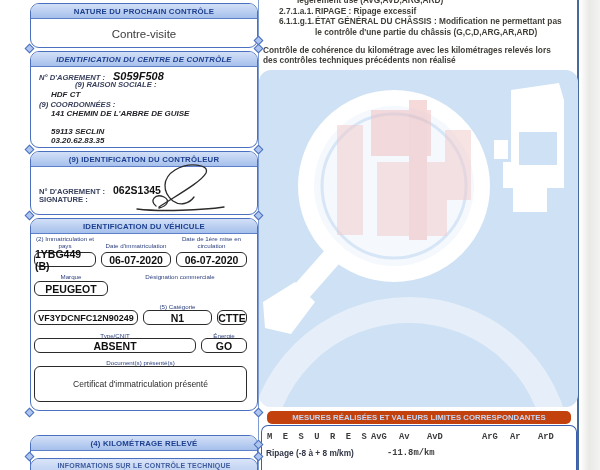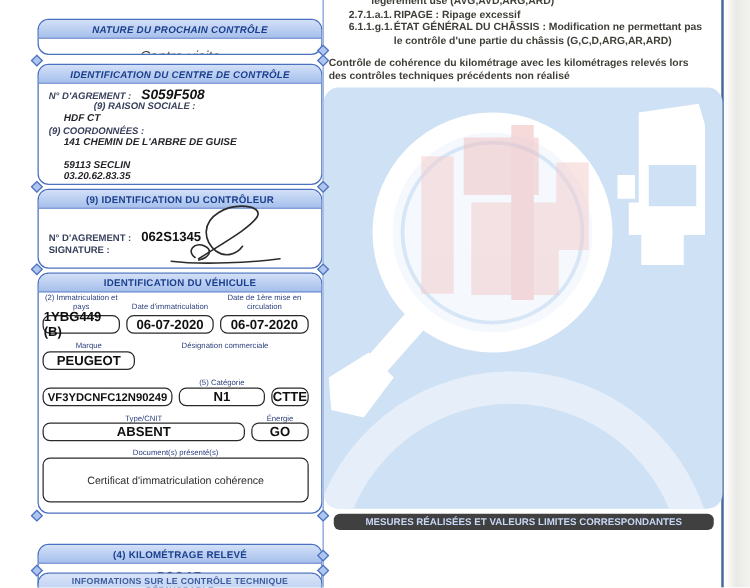--- a/index.html
+++ b/index.html
@@ -52,21 +52,21 @@
   .clip-line span { display:block; margin-top:-5px; }
   .ditem { display:flex; padding-left:20px; }
   .dcode { width:36px; flex-shrink:0; }
   .dtext { flex:1; padding-right:10px; }
   .dnote { margin:8px 10px 0 4px; }
 
   .wm-area { position:absolute; top:70px; left:0; width:319px; height:337px;
              background:#cfe1f4; border-radius:12px; overflow:hidden; }
 
   .mesures-bar { position:absolute; top:411px; left:8px; width:304px; height:13px;
-                 background:#404040; border-radius:5px; color:#c6d6f4;
+                 background:#c2410c; border-radius:5px; color:#c6d6f4;
                  font-size:7.8px; font-weight:bold; text-align:center; line-height:13px; }
   .mesures-table { position:absolute; top:425px; left:2px; width:316px; height:45px;
                    background:#fff; border:1.4px solid #3b5fae; border-bottom:none;
                    border-radius:7px 7px 0 0; }
   .mono { font-family:"Liberation Mono", monospace; }
   .mt-title { position:absolute; top:6px; left:5px; font-size:8.8px; letter-spacing:2.6px;
               font-weight:600; color:#3c3c3c; }
   .mcol { position:absolute; top:6px; font-size:8.8px; color:#3c3c3c; font-weight:600; }
   .mrow-label { position:absolute; top:22px; left:4px; font-size:8.3px; font-weight:bold; color:#323646; }
   .mrow-value { position:absolute; top:22px; left:125px; font-size:8.8px; color:#3c3c3c; font-weight:600; }
@@ -74,21 +74,21 @@
   .paper-edge { position:absolute; left:580px; top:0; width:20px; height:470px;
                 background:linear-gradient(90deg,#ffffff 0%,#e9e9e6 45%,#f3f3f1 100%); }
 </style>
 </head>
 <body>
 
 <div class="page">
 
   <div class="left-col">
 
-    <div class="box" style="top:15px; height:29px;font-style:italic;">
+    <div class="box" style="top:3px; height:45px;">
       <div class="box-header">NATURE DU PROCHAIN CONTRÔLE</div>
       <div class="nature-value">Contre-visite</div>
     </div>
 
     <div class="box" style="top:51px; height:97px;font-style:italic;">
       <div class="box-header">IDENTIFICATION DU CENTRE DE CONTRÔLE</div>
       <div class="abs" style="top:14px; left:8px;">
         <span class="kv-label">N° D'AGREMENT :</span><span class="kv-big">S059F508</span>
       </div>
       <div class="abs kv-label" style="top:28px; left:8px;padding-left:36px;">(9) RAISON SOCIALE :</div>
@@ -153,21 +153,21 @@
       </div>
       <div class="vrow" style="top:119px;">
         <div class="vbox c4a">ABSENT</div>
         <div class="vbox c4b">GO</div>
       </div>
 
       <div class="vrow" style="top:140px;">
         <div class="flabel c5a">Document(s) présenté(s)</div>
       </div>
       <div class="vrow" style="top:147px;">
-        <div class="vbox tall c5a">Certificat d'immatriculation cohérence</div>
+        <div class="vbox tall c5a">Certificat d'immatriculation présenté</div>
       </div>
     </div>
 
     <div class="box" style="top:414px; height:41px;margin-top:21px;">
       <div class="box-header">(4) KILOMÉTRAGE RELEVÉ</div>
       <div class="kilo-value">59047</div>
     </div>
 
     <div class="box" style="top:458px; height:30px;">
       <div class="box-header" style="font-size:7px; opacity:.85;">INFORMATIONS SUR LE CONTRÔLE TECHNIQUE DÉFAVORABLE</div>
@@ -223,19 +223,30 @@
 
         <g>
           <path d="M252,20 L300,13 L305,30 L305,118 L288,118 L288,142 L254,142 L254,118 L244,118 L244,92 L252,92 Z" fill="#ffffff"></path>
           <rect x="260" y="62" width="38" height="33" fill="#cfe1f4"></rect>
           <rect x="235" y="70" width="14" height="19" fill="#ffffff"></rect>
         </g>
       </svg>
     </div>
 
     <div class="mesures-bar">MESURES RÉALISÉES ET VALEURS LIMITES CORRESPONDANTES</div>
+    <div class="mesures-table">
+      <div class="mt-title mono">M E S U R E S</div>
+      <div class="mcol mono" style="left:109px;">AvG</div>
+      <div class="mcol mono" style="left:137px;">Av</div>
+      <div class="mcol mono" style="left:165px;">AvD</div>
+      <div class="mcol mono" style="left:220px;">ArG</div>
+      <div class="mcol mono" style="left:248px;">Ar</div>
+      <div class="mcol mono" style="left:276px;">ArD</div>
+      <div class="mrow-label">Ripage (-8 à + 8 m/km)</div>
+      <div class="mrow-value mono">-11.8m/km</div>
+    </div>
 
     <div class="seam" style="left:-4px; top:37px;"></div>
     <div class="seam" style="left:-4px; top:441px;"></div>
   </div>
 
   <div class="paper-edge"></div>
 </div>
 
 </body></html>

